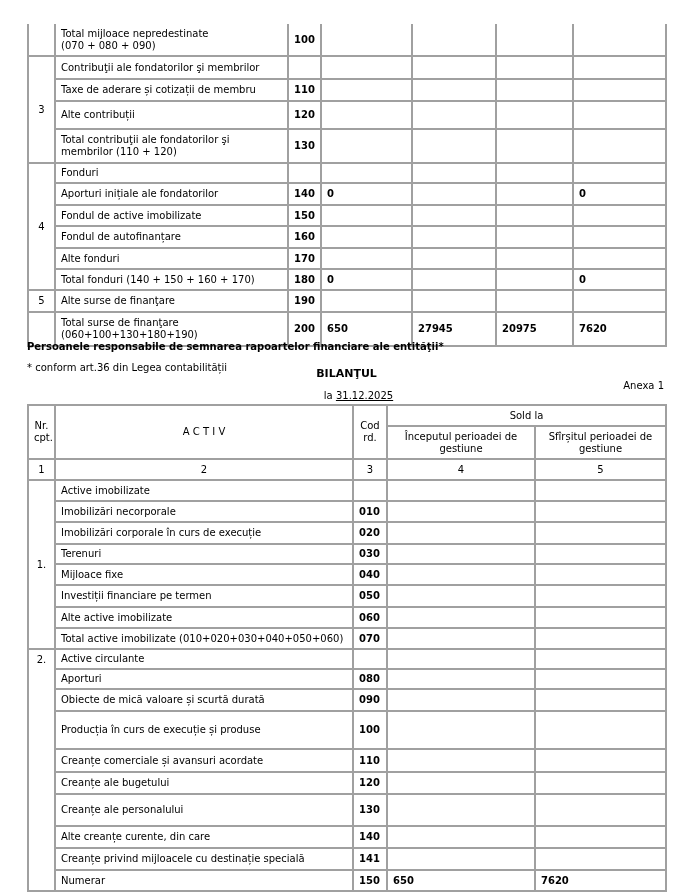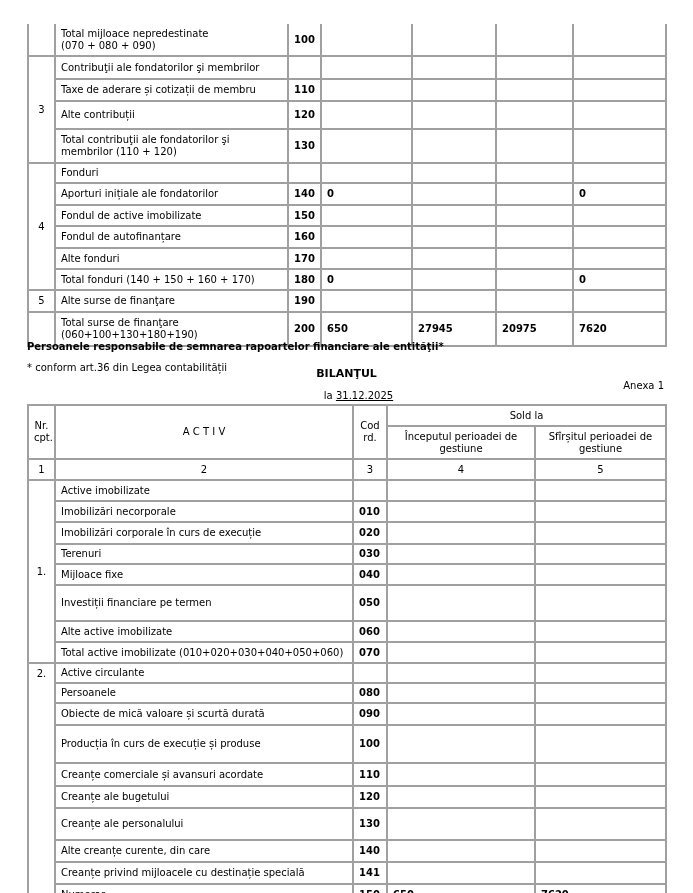--- a/index.html
+++ b/index.html
@@ -208,21 +208,21 @@
     <td class="code">030</td>
     <td class="val"></td>
     <td class="val"></td>
   </tr>
   <tr style="height:21px">
     <td>Mijloace fixe</td>
     <td class="code">040</td>
     <td class="val"></td>
     <td class="val"></td>
   </tr>
-  <tr style="height:36px">
+  <tr style="height:22px">
     <td>Investiții financiare pe termen</td>
     <td class="code">050</td>
     <td class="val"></td>
     <td class="val"></td>
   </tr>
   <tr style="height:21px">
     <td>Alte active imobilizate</td>
     <td class="code">060</td>
     <td class="val"></td>
     <td class="val"></td>
@@ -234,21 +234,21 @@
         <td></td>
   </tr>
   <tr style="height:20px">
     <td rowspan="10" class="c b" style="vertical-align:top;padding-top:4px">2.</td>
     <td class="b">Active circulante</td>
     <td></td>
         <td></td>
         <td></td>
   </tr>
   <tr style="height:20px">
-    <td>Persoanele</td>
+    <td>Aporturi</td>
     <td class="code">080</td>
     <td class="val"></td>
     <td class="val"></td>
   </tr>
   <tr style="height:22px">
     <td>Obiecte de mică valoare și scurtă durată</td>
     <td class="code">090</td>
     <td class="val"></td>
     <td class="val"></td>
   </tr>

